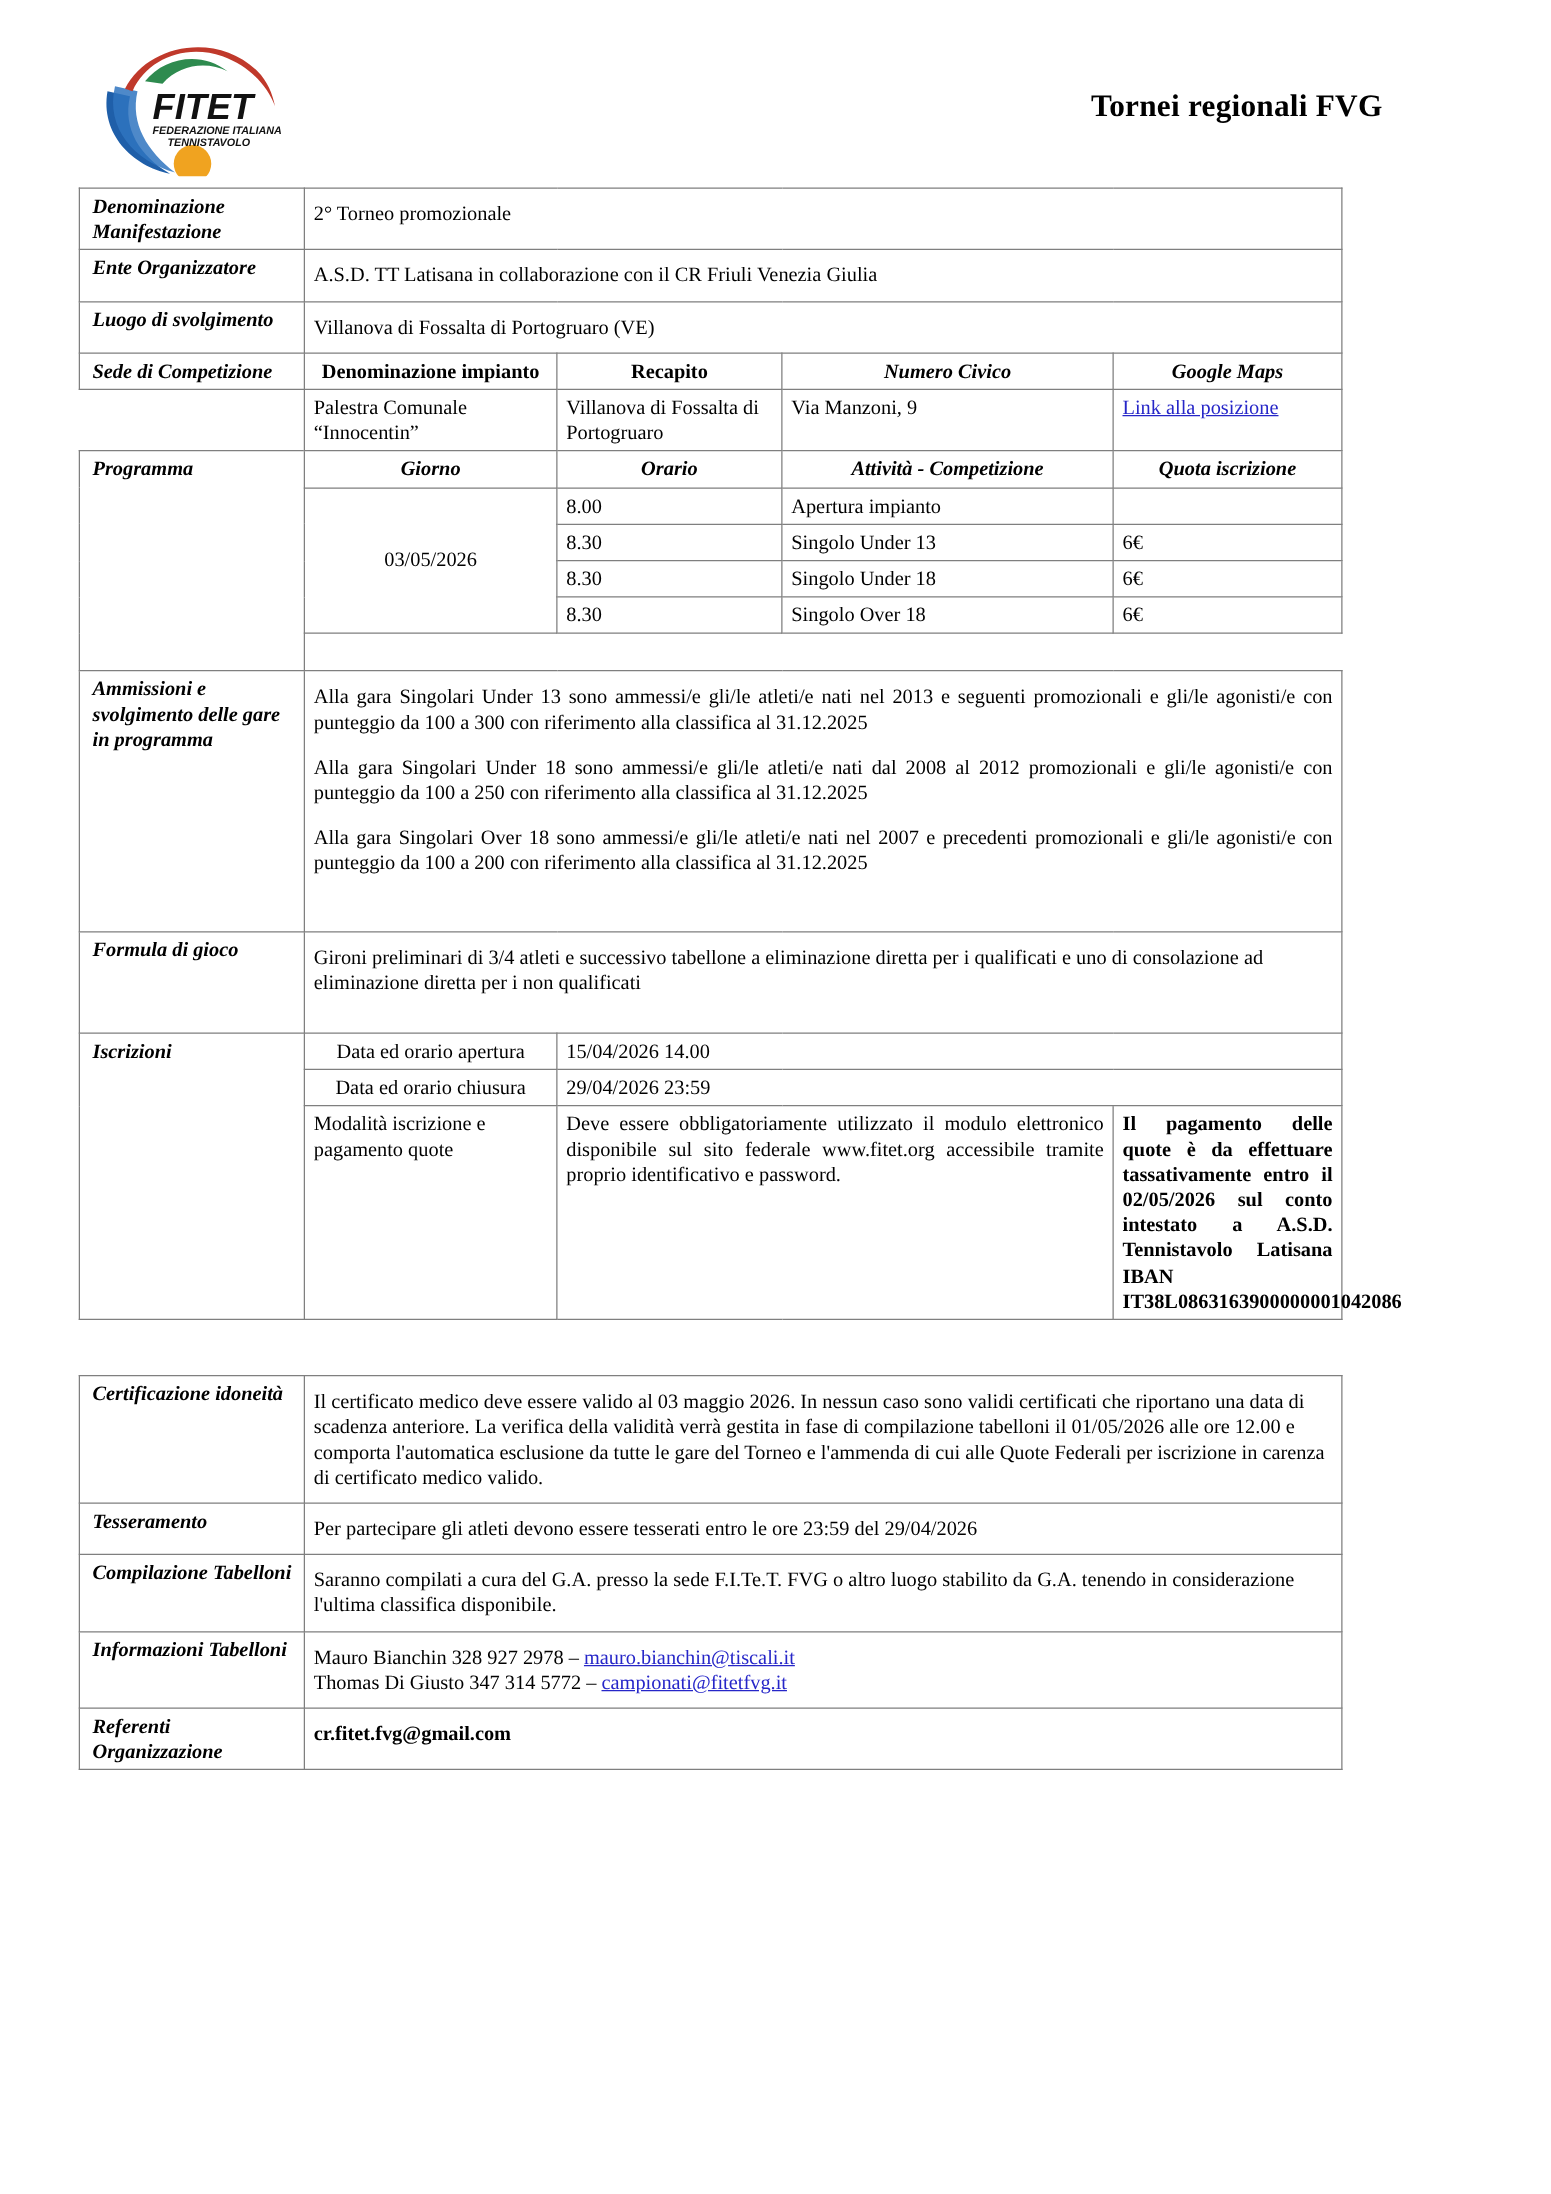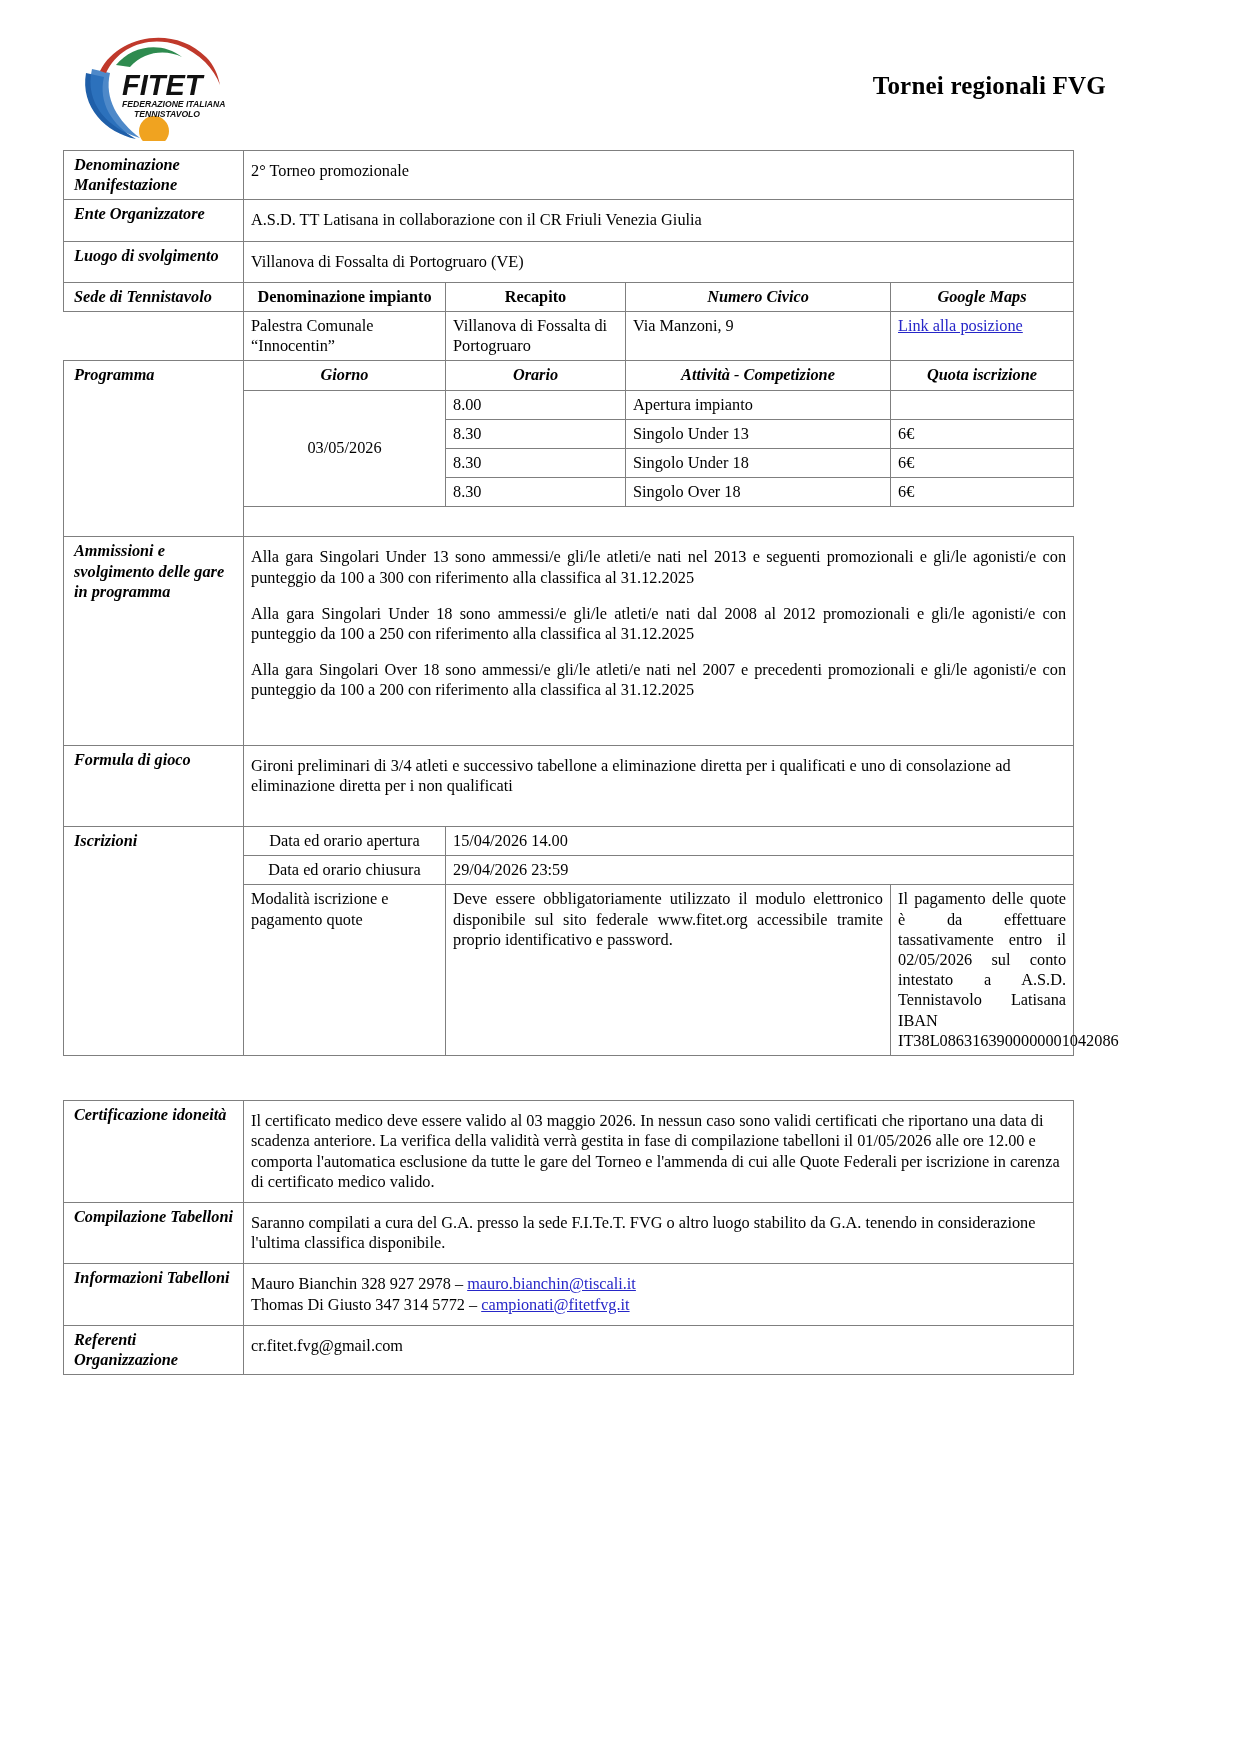--- a/index.html
+++ b/index.html
@@ -78,21 +78,21 @@
   }
   .ch-left {
     font-weight: bold;
     text-align: center;
     font-size: 16.6px;
     vertical-align: middle;
   }
   .mid { vertical-align: middle; }
   .just { text-align: justify; text-justify: inter-word; }
   .ctr { text-align: center; font-family: Liberation Serif, serif; }
-  .bold { font-weight: normal; }
+  .bold { font-weight: bold; }
   .link {
     color: #2626c8;
     text-decoration: underline;
     cursor: pointer;
   }
   .spacer-row td { height: 30px; border-left: 1.1px solid #7f7f7f; }
   .no-b { border: none !important; }
 
   .para { margin: 0 0 16px 0; }
   .para:last-child { margin-bottom: 0; }
@@ -147,21 +147,21 @@
       <td class="lbl">Ente Organizzatore</td>
       <td class="mid cell-pad-lg" colspan="4">A.S.D. TT Latisana in collaborazione con il CR Friuli Venezia Giulia</td>
     </tr>
 
     <tr>
       <td class="lbl">Luogo di svolgimento</td>
       <td class="mid cell-pad-lg" colspan="4">Villanova di Fossalta di Portogruaro (VE)</td>
     </tr>
 
     <tr>
-      <td class="lbl lbl-mid">Sede di Tennistavolo</td>
+      <td class="lbl lbl-mid">Sede di Competizione</td>
       <td class="ch-left">Denominazione impianto</td>
       <td class="ch-left" colspan="1">Recapito</td>
       <td class="ch">Numero Civico</td>
       <td class="ch">Google Maps</td>
     </tr>
 
     <tr>
       <td class="no-b" style="border-left:1.1px solid #7f7f7f;border-right:1.1px solid #7f7f7f;"></td>
       <td>Palestra Comunale “Innocentin”</td>
       <td>Villanova di Fossalta di Portogruaro</td>
@@ -250,20 +250,24 @@
       <col style="width:180px">
       <col style="width:830px">
     </colgroup>
 
     <tbody>
         <tr>
       <td class="lbl lbl-mid">Certificazione idoneità</td>
       <td class="mid cell-pad-lg">Il certificato medico deve essere valido al 03 maggio 2026. In nessun caso sono validi certificati che  riportano una data di scadenza anteriore. La verifica della validità verrà gestita in fase di compilazione tabelloni il 01/05/2026 alle ore 12.00 e comporta l'automatica esclusione da tutte le gare del Torneo e l'ammenda di cui alle Quote  Federali per iscrizione in carenza di certificato medico valido.</td>
     </tr>
 
+    <tr>
+      <td class="lbl lbl-mid">Tesseramento</td>
+      <td class="mid cell-pad-lg">Per partecipare gli atleti devono essere tesserati entro le ore 23:59 del 29/04/2026</td>
+    </tr>
 
     <tr>
       <td class="lbl lbl-mid">Compilazione Tabelloni</td>
       <td class="mid cell-pad-lg">Saranno compilati a cura del G.A. presso la sede F.I.Te.T. FVG o altro luogo stabilito da G.A. tenendo in considerazione l'ultima classifica disponibile.</td>
     </tr>
 
 
     <tr>
       <td class="lbl lbl-mid">Informazioni Tabelloni</td>
       <td class="mid cell-pad-lg">

